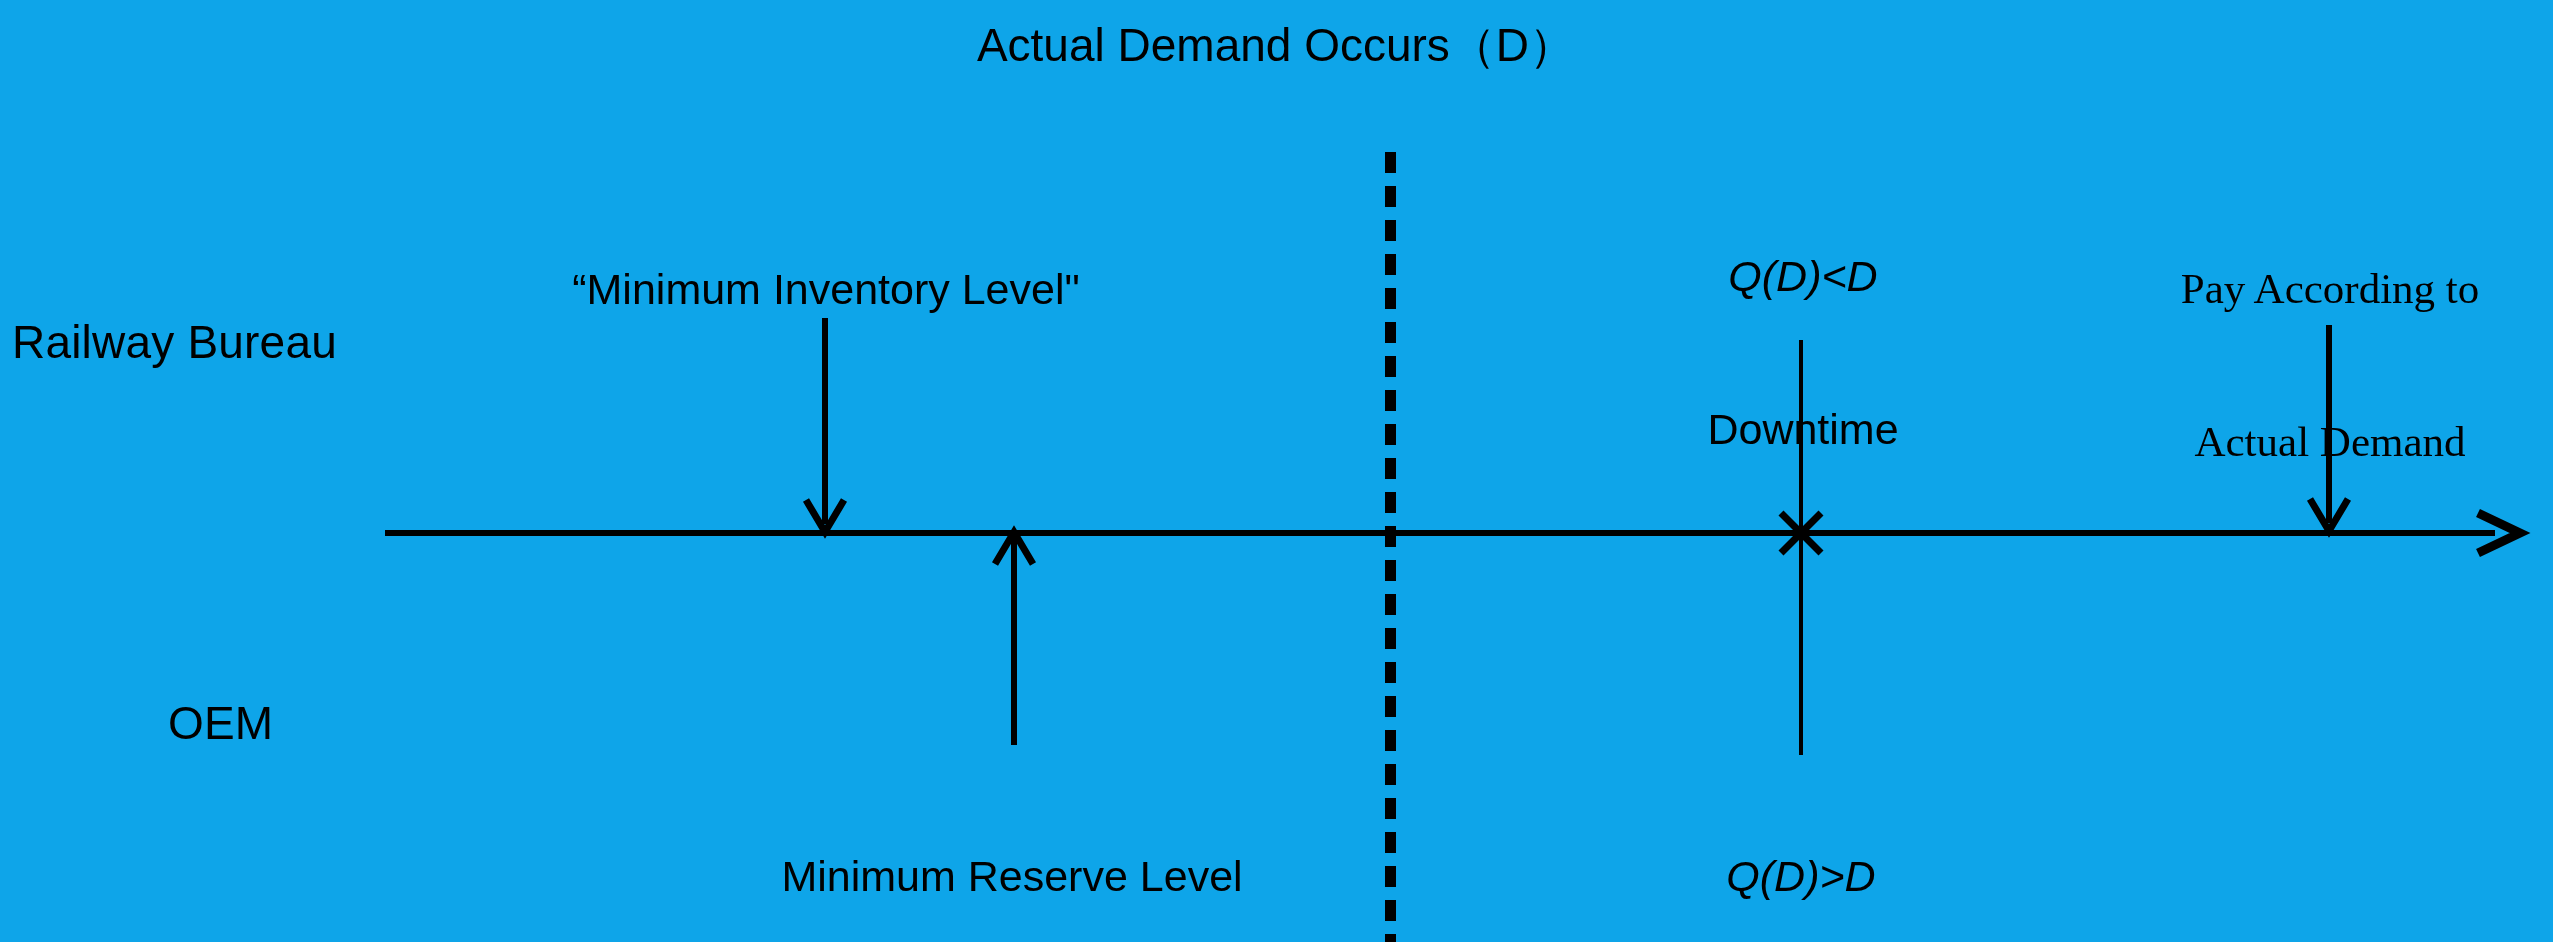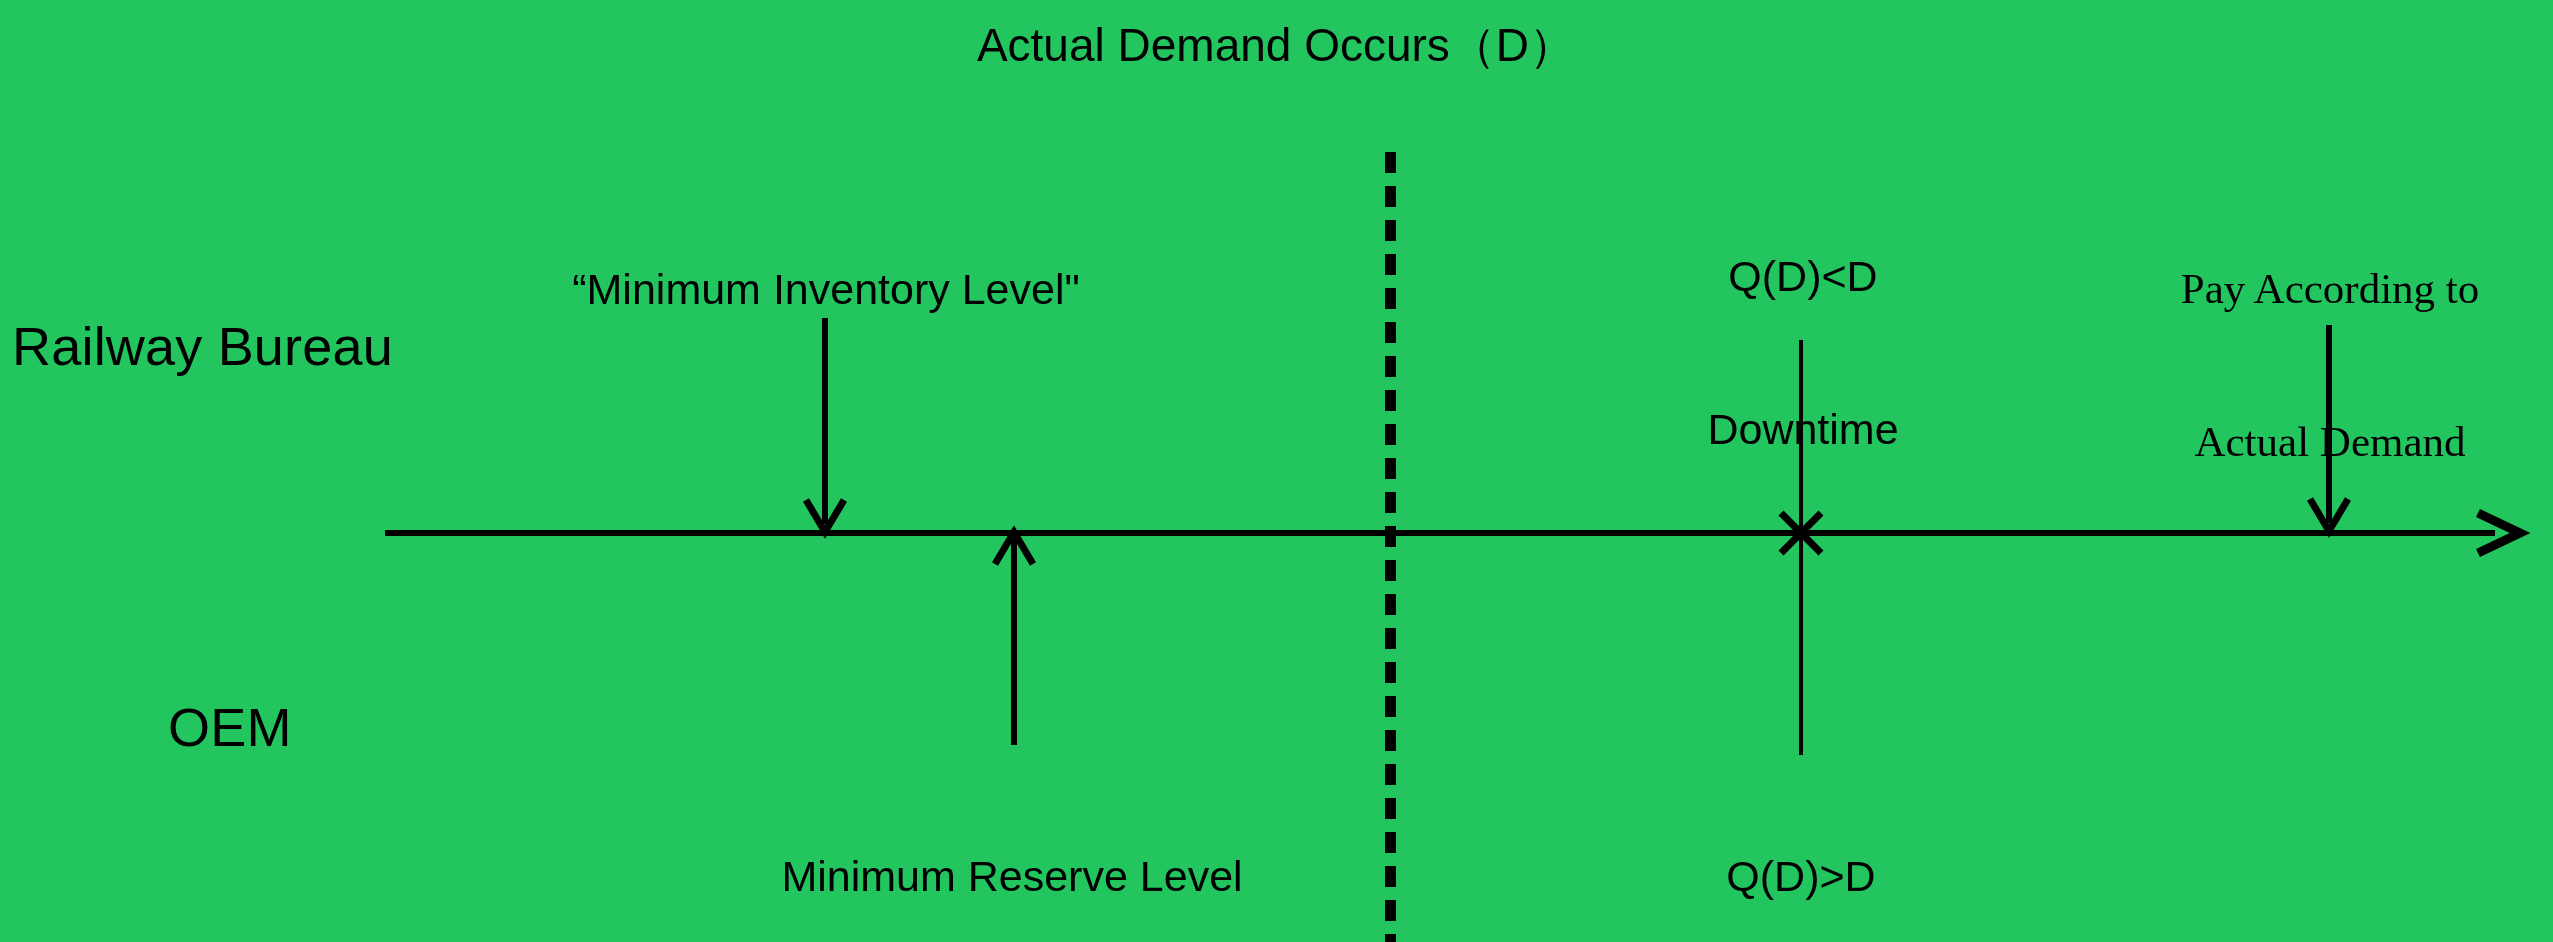--- a/index.html
+++ b/index.html
@@ -9,41 +9,41 @@
     background: #ffffff;
   }
   body {
     font-family: "Liberation Sans", "DejaVu Sans", sans-serif;
     color: #000000;
   }
   #canvas {
     position: relative;
     width: 2553px;
     height: 942px;
-    background: #22c55e;
+    background: #0ea5e9;
     overflow: hidden;
   }
 
   
   .txt {
     position: absolute;
     color: #000000;
     white-space: pre;
     line-height: 1.18;
   }
   .center { text-align: center; transform: translateX(-50%); }
-  .ital { }
+  .ital { font-style: italic; }
 
   .title-text {
     font-size: 46px;
     top: 18px;
     left: 1276px;
   }
   .party-label {
-    font-size: 54px;
+    font-size: 46px;
     letter-spacing: 0.2px;
   }
   #railway-bureau-label { top: 315px; left: 12px; }
   #oem-label           { top: 696px; left: 168px; text-align: center; }
 
   .anno {
     font-size: 43px;
   }
   #min-inventory-annotation { top: 163px; left: 826px; }
   #shortage-annotation      { top: 150px; left: 1803px; }

